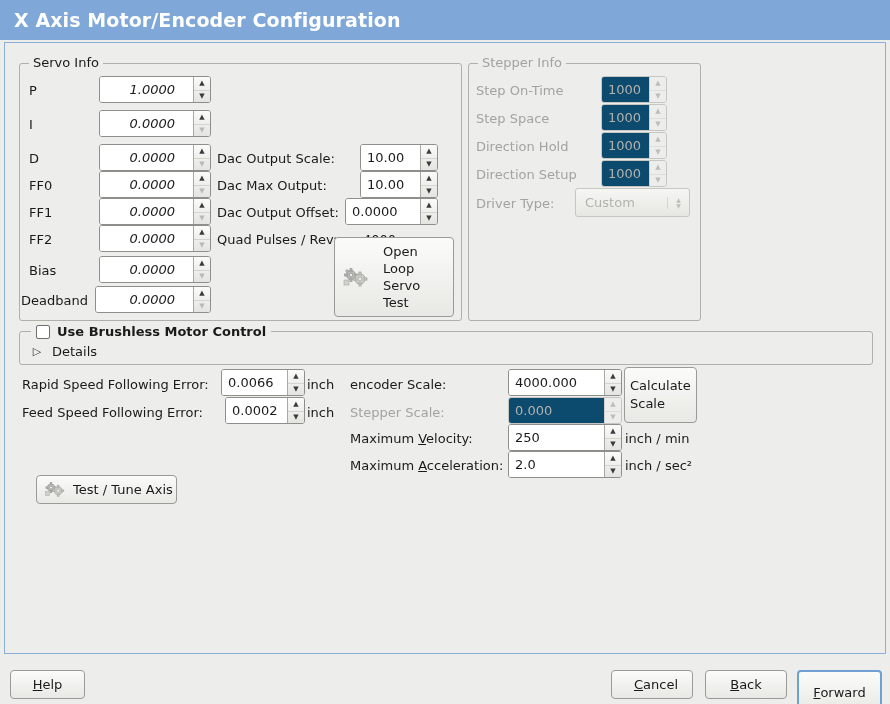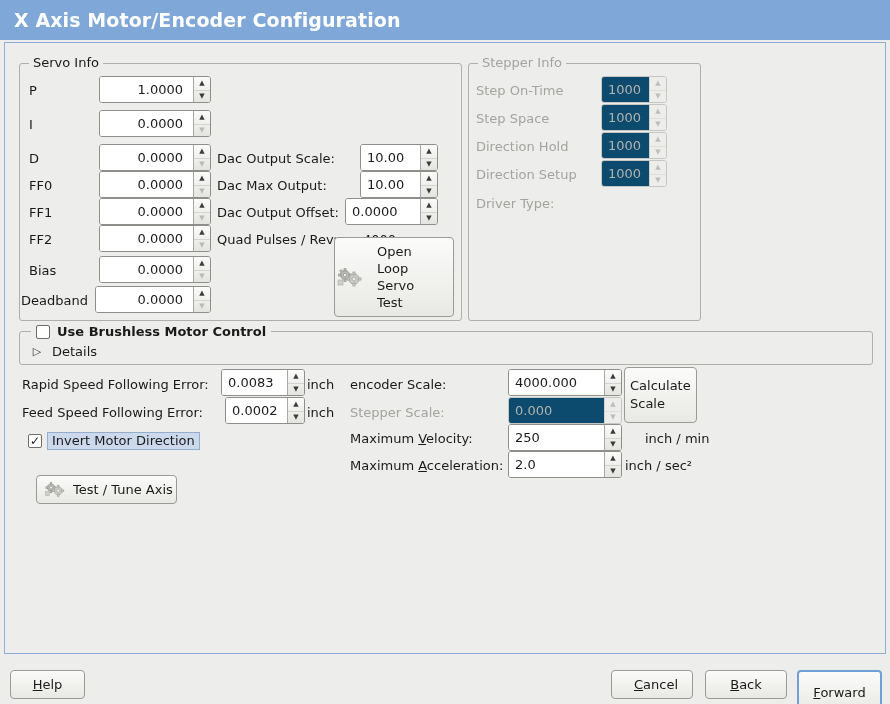--- a/index.html
+++ b/index.html
@@ -62,21 +62,21 @@
     overflow: hidden;
   }
   .spin .val {
     flex: 1 1 auto;
     display: flex; align-items: center;
     padding: 0 6px;
     font-size: 13px;
     background: #ffffff;
     overflow: hidden; white-space: nowrap;
   }
-  .spin .val.right { justify-content: flex-end; padding-right: 10px; }
+  .spin .val.right { justify-content: flex-end; padding-right: 18px; font-style: italic; }
   .spin .val.left  { justify-content: flex-start; }
   .spin .btns {
     width: 17px; flex: 0 0 17px;
     display: flex; flex-direction: column;
     background: linear-gradient(#fbfbfa, #e4e4e0);
     border-left: 1px solid #a8a8a4;
   }
   .spin .btns .up, .spin .btns .dn {
     flex: 1 1 50%;
     display: flex; align-items: center; justify-content: center;
@@ -265,21 +265,21 @@
         </span>
     </div>
     <div class="spin" style="left:340px; top:155px; width:93px;">
       <span class="val left">0.0000</span>
       <span class="btns">
           <span class="up"></span>
           <span class="dn"></span>
         </span>
     </div>
 
-    <div class="btn" style="left:329px; top:194px; width:120px; height:80px; justify-content:flex-start; padding-left:0;">
+    <div class="btn" style="left:329px; top:194px; width:120px; height:80px; justify-content:flex-start; padding-left:6px;">
       <span class="gears" style="flex:0 0 30px;">
         <svg width="30" height="24" viewBox="0 0 30 24" aria-hidden="true">
           <g fill="#b9b9b5" stroke="#9a9a96" stroke-width="0.8">
             <circle cx="10" cy="9" r="4.6"></circle>
               <circle cx="10" cy="9" r="1.7" fill="#ededeb"></circle>
             <rect x="9" y="2.6" width="2" height="2.6"></rect>
               <rect x="9" y="12.8" width="2" height="2.6"></rect>
             <rect x="3.6" y="8" width="2.6" height="2"></rect>
               <rect x="13.8" y="8" width="2.6" height="2"></rect>
             <rect x="5" y="4" width="2.2" height="2.2" transform="rotate(-45 6.1 5.1)"></rect>
@@ -338,56 +338,59 @@
         </span>
     </div>
     <div class="spin disabled" style="left:596px; top:117px; width:66px;">
       <span class="val left">1000</span>
       <span class="btns">
           <span class="up"></span>
           <span class="dn"></span>
         </span>
     </div>
 
+    <div class="combo" style="left:570px; top:145px; width:115px;">
+      <span class="ctext">Custom</span>
+      <span class="carrow">
+        <span>▲</span>
+          <span>▼</span>
+      </span>
+    </div>
 
     <div class="frame" style="left:14px; top:288px; width:854px; height:34px;">
     </div>
     <div class="cbrow" style="left:26px; top:281px; background:#ededeb; padding:0 5px;">
       <span class="cb"></span>
       <span class="cblabel bold">Use Brushless Motor Control</span>
     </div>
     <div class="expander" style="left:26px; top:301px;">
       <span class="tri"></span>
       <span class="extext">Details</span>
     </div>
 
     <div class="lbl" style="left:17px; top:334px;">Rapid Speed Following Error:</div>
     <div class="spin" style="left:216px; top:326px; width:84px;">
-      <span class="val left">0.0083</span>
+      <span class="val left">0.0066</span>
       <span class="btns">
           <span class="up"></span>
           <span class="dn"></span>
         </span>
     </div>
     <div class="lbl" style="left:302px; top:334px;">inch</div>
 
     <div class="lbl" style="left:17px; top:362px;">Feed Speed Following Error:</div>
     <div class="spin" style="left:220px; top:354px; width:80px;">
       <span class="val left">0.0002</span>
       <span class="btns">
           <span class="up"></span>
           <span class="dn"></span>
         </span>
     </div>
     <div class="lbl" style="left:302px; top:362px;">inch</div>
 
-    <div class="cbrow" style="left:23px; top:389px;">
-      <span class="cb checked"></span>
-      <span class="cblabel sel">Invert Motor Direction</span>
-    </div>
 
     <div class="btn" style="left:31px; top:432px; width:141px; height:29px; justify-content:flex-start; padding-left:6px;">
       <span class="gears" style="flex:0 0 24px; height:20px;">
         <svg width="24" height="20" viewBox="0 0 30 24" aria-hidden="true">
           <g fill="#b9b9b5" stroke="#9a9a96" stroke-width="0.8">
             <circle cx="10" cy="9" r="4.6"></circle>
               <circle cx="10" cy="9" r="1.7" fill="#f2f2f0"></circle>
             <rect x="9" y="2.6" width="2" height="2.6"></rect>
               <rect x="9" y="12.8" width="2" height="2.6"></rect>
             <rect x="3.6" y="8" width="2.6" height="2"></rect>
@@ -435,21 +438,21 @@
     <div class="lbl" style="left:345px; top:388px;">
       <span>Maximum </span><u>V</u><span>elocity:</span>
     </div>
     <div class="spin" style="left:503px; top:381px; width:114px;">
       <span class="val left">250</span>
       <span class="btns">
           <span class="up"></span>
           <span class="dn"></span>
         </span>
     </div>
-    <div class="lbl" style="left:620px; top:388px;margin-left:20px;">inch / min</div>
+    <div class="lbl" style="left:620px; top:388px;">inch / min</div>
 
     <div class="lbl" style="left:345px; top:415px;">
       <span>Maximum </span><u>A</u><span>cceleration:</span>
     </div>
     <div class="spin" style="left:503px; top:408px; width:114px;">
       <span class="val left">2.0</span>
       <span class="btns">
           <span class="up"></span>
           <span class="dn"></span>
         </span>

